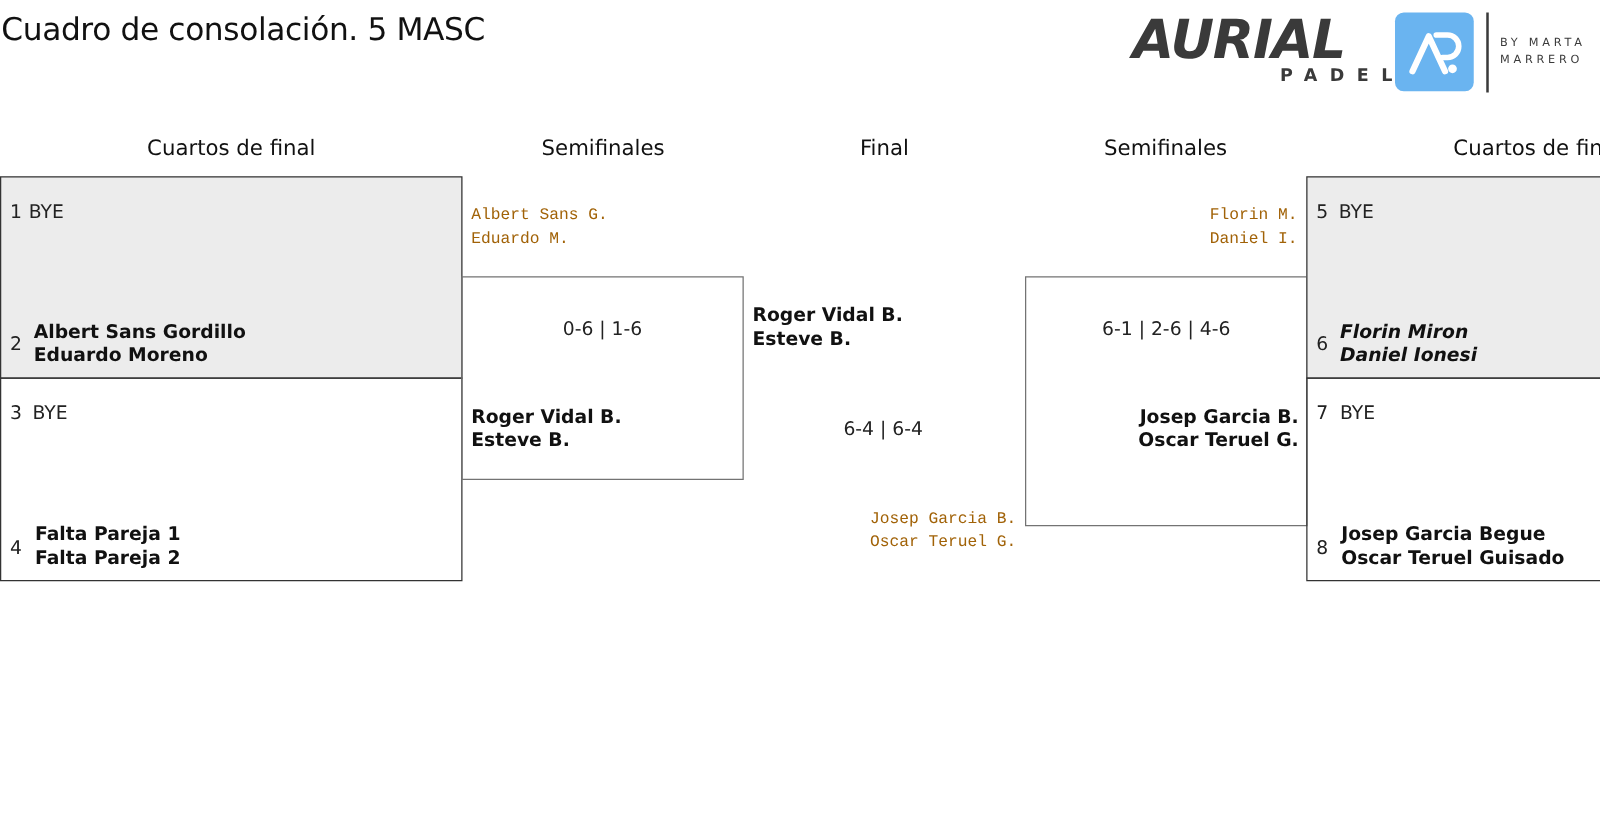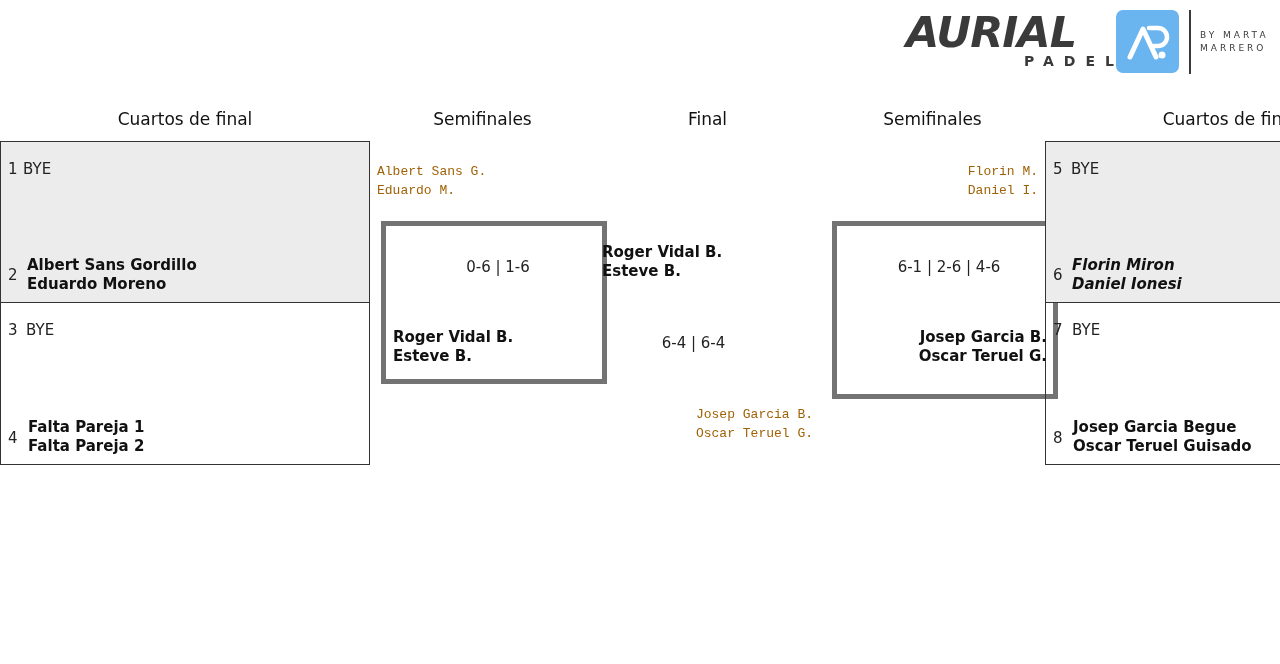--- a/index.html
+++ b/index.html
@@ -25,26 +25,27 @@
     .round-head { position: absolute; top: 108px; font-size: 17px; line-height: 22px; text-align: center; color: #111; white-space: nowrap; }
 
     
     .qf-slot { position: absolute; border: 1px solid #333; box-sizing: border-box; }
     .qf-slot.grey { background: #ececec; }
     .seed { position: absolute; font-size: 15px; color: #222; }
     .bye { position: absolute; font-size: 15px; color: #222; }
     .pair { position: absolute; font-size: 15px; line-height: 19px; font-weight: bold; color: #111; white-space: nowrap; }
     .pair-light { position: absolute; font-size: 13px; line-height: 19px; color: #a16207; white-space: nowrap; font-family: Liberation Mono, monospace; }
     .score { position: absolute; font-size: 15px; color: #222; text-align: center; white-space: nowrap; }
-    .sf-box { position: absolute; border: 5px solid #737373; box-sizing: border-box; margin-left: 12px; }
+    .sf-box { position: absolute; border: 1px solid #737373; box-sizing: border-box; }
   </style>
 </head>
 <body>
 
 <div class="title-block">
+  <div class="title-line">Cuadro de consolación. 5 MASC</div>
 </div>
 
 <div class="logo">
   <div class="logo-word">AURIAL</div>
   <div class="logo-padel">PADEL</div>
   <div class="logo-badge">
     <svg width="63" height="63" viewBox="0 0 63 63">
       <path d="M14 47 L27 19 L40 47" fill="none" stroke="#ffffff" stroke-width="5" stroke-linecap="round" stroke-linejoin="round"></path>
       <path d="M33 18 L42 18 A9 9 0 0 1 42 36 L38 36" fill="none" stroke="#ffffff" stroke-width="4.5" stroke-linecap="round"></path>
       <circle cx="46" cy="45" r="3.5" fill="#ffffff"></circle>
@@ -93,31 +94,31 @@
   <div class="pair" style="left:7px; top:102px;">
     <div>Roger Vidal B.</div>
     <div>Esteve B.</div>
   </div>
 </div>
 
 <div class="pair" style="left:602px; top:243px;">
   <div>Roger Vidal B.</div>
   <div>Esteve B.</div>
 </div>
-<div class="score" style="left:581px; width:225px; top:334px;">6-4 | 6-4</div>
+<div class="score" style="left:594px; width:225px; top:334px;">6-4 | 6-4</div>
 <div class="pair-light" style="left:595px; width:218px; top:405px; text-align:right;">
   <div>Josep Garcia B.</div>
   <div>Oscar Teruel G.</div>
 </div>
 
 <div class="pair-light" style="left:820px; width:218px; top:162px; text-align:right;">
   <div>Florin M.</div>
   <div>Daniel I.</div>
 </div>
-<div class="sf-box" style="left:820px; top:221px; width:226px; height:178px;">
+<div class="sf-box" style="left:820px; top:221px; width:226px; height:200px;">
   <div class="score" style="left:0; width:224px; top:32px;">6-1 | 2-6 | 4-6</div>
   <div class="pair" style="right:6px; top:102px; text-align:right;">
     <div>Josep Garcia B.</div>
     <div>Oscar Teruel G.</div>
   </div>
 </div>
 
 <div class="qf-slot grey" style="left:1045px; top:141px; width:370px; height:162px;">
   <span class="seed" style="left:7px; top:18px;">5</span>
   <span class="bye" style="left:25px; top:18px;">BYE</span>

